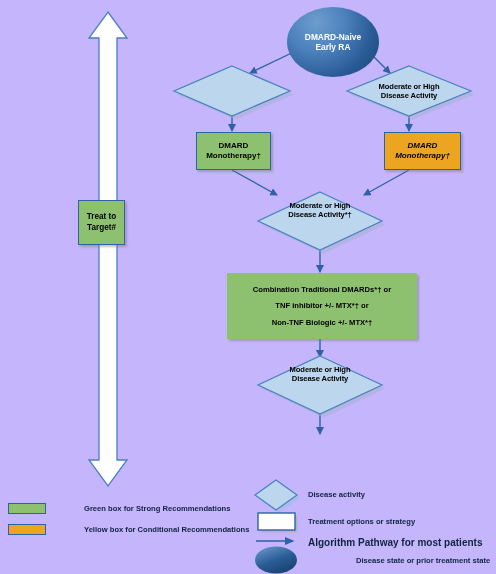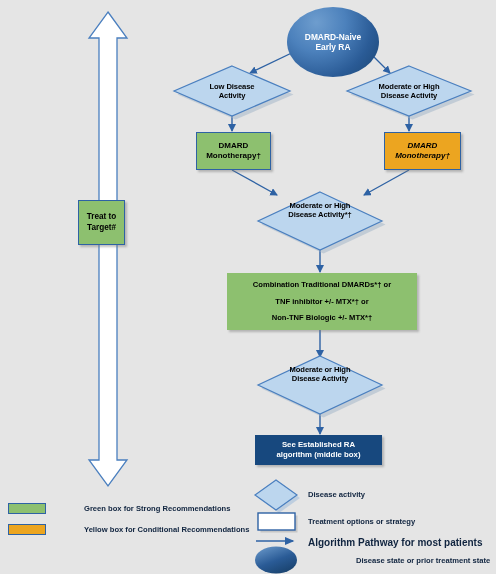--- a/index.html
+++ b/index.html
@@ -7,21 +7,21 @@
     padding: 0;
     background: #ffffff;
   }
   body {
     font-family: "Liberation Sans", sans-serif;
   }
   #canvas {
     position: relative;
     width: 496px;
     height: 574px;
-    background: #e5e5e5;
+    background: #c4b5fd;
     overflow: hidden;
   }
   svg#wires {
     position: absolute;
     left: 0;
     top: 0;
     width: 496px;
     height: 574px;
     pointer-events: none;
   }
@@ -166,28 +166,20 @@
     </g>
   </svg>
 
   <div class="circle" style="left:287px; top:7px; width:92px; height:70px; font-size:8.4px;">
     <div>
       <div>DMARD-Naive</div>
       <div>Early RA</div>
     </div>
   </div>
 
-  <div class="diamond" style="left:174px; top:66px; width:116px; height:50px;">
-    <div class="dlabel" style="font-size:7.6px;">
-      <div>
-        <div>Low Disease</div>
-        <div>Activity</div>
-      </div>
-    </div>
-  </div>
 
   <div class="diamond" style="left:347px; top:66px; width:124px; height:50px;">
     <div class="dlabel" style="font-size:7.6px;">
       <div>
         <div>Moderate or High</div>
         <div>Disease Activity</div>
       </div>
     </div>
   </div>
 
@@ -216,34 +208,28 @@
     </div>
   </div>
 
   <div class="rectbox yellow" style="left:384px; top:132px; width:77px; height:38px; font-size:8px;">
     <div>
       <div>DMARD</div>
       <div>Monotherapy†</div>
     </div>
   </div>
 
-  <div class="rectbox green" style="left:227px; top:273px; width:190px; height:57px; font-size:7.6px; border:none; padding:0 20px;">
+  <div class="rectbox green" style="left:227px; top:273px; width:190px; height:66px; font-size:7.6px; border:none; padding:0 20px;">
     <div style="width:100%;">
       <div style="margin-bottom:7px;">Combination Traditional DMARDs*† or</div>
       <div style="margin-bottom:7px;">TNF inhibitor +/- MTX*† or</div>
       <div>Non-TNF Biologic +/- MTX*†</div>
     </div>
   </div>
 
-  <div class="rectbox navy" style="left:255px; top:435px; width:127px; height:30px; font-size:7.8px;">
-    <div>
-      <div>See Established RA</div>
-      <div>algorithm (middle box)</div>
-    </div>
-  </div>
 
   <div class="rectbox green" style="left:78px; top:200px; width:47px; height:45px; font-size:8.2px;">
     <div>
       <div>Treat to</div>
       <div>Target#</div>
     </div>
   </div>
 
   <div class="legend-row" style="left:8px; top:503px;justify-content:space-between;">
     <div class="swatch g" style="width:38px; height:11px;"></div>

